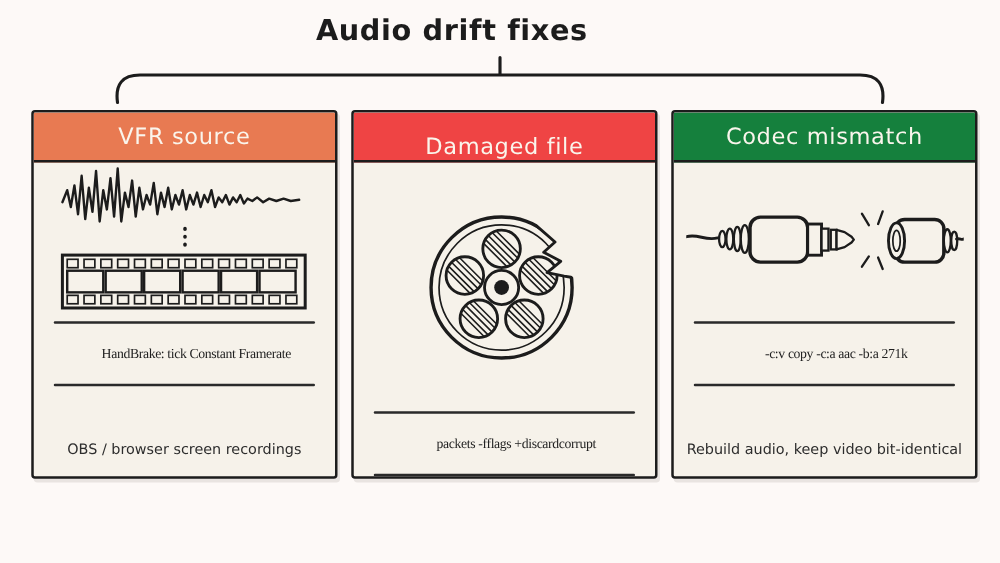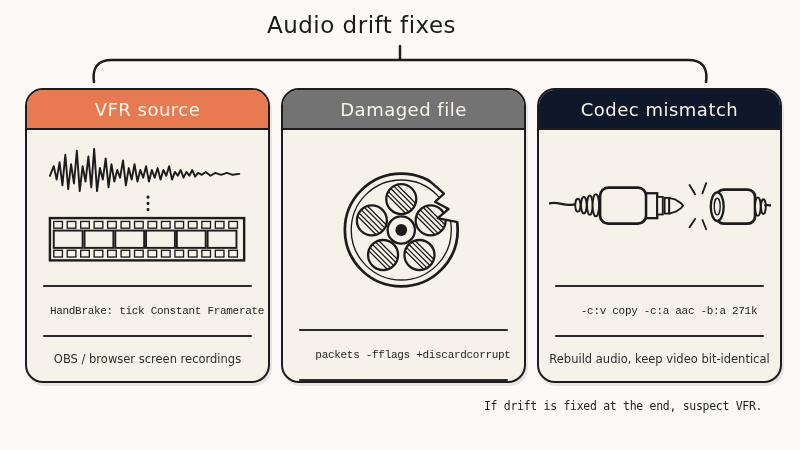--- a/index.html
+++ b/index.html
@@ -3,45 +3,45 @@
 <meta charset="utf-8">
 <style>
   html,body{margin:0;padding:0;}
   body{
     width:800px;height:450px;position:relative;overflow:hidden;
     background:#fdf9f7;color:#1c1c1c;
     font-family:"DejaVu Sans", sans-serif;
   }
   .title{
     position:absolute;top:12px;left:0;width:723px;text-align:center;
-    font-size:23px;font-weight:400;letter-spacing:0.5px;
+    font-size:23px;font-weight:700;letter-spacing:0.5px;
   }
   .bracket{position:absolute;top:44px;left:88px;}
   .cards{position:absolute;top:88px;left:25px;display:flex;gap:11px;}
   .card{
     width:245px;height:295px;box-sizing:border-box;
-    background:#f6f2ea;border:2.5px solid #1c1c1c;border-radius:18px;
+    background:#f6f2ea;border:2.5px solid #1c1c1c;border-radius:3px;
     display:flex;flex-direction:column;overflow:hidden;
     box-shadow:2px 3px 0 rgba(60,50,40,0.10);
   }
   .card-header{
     height:38px;flex:none;display:flex;align-items:center;justify-content:center;
     border-bottom:2.5px solid #1c1c1c;
     color:#faf5ec;font-size:18px;letter-spacing:0.5px;
   }
   .illus{flex:1;display:flex;align-items:center;justify-content:center;}
   .divider{height:2px;flex:none;background:#2a2a2a;margin:0 16px;border-radius:1px;}
   .command{
     height:48px;flex:none;display:flex;align-items:center;justify-content:center;
-    font-family:Liberation Mono, monospace;font-size:11px;letter-spacing:-0.3px;
+    font-family:Liberation Serif, serif;font-size:11px;letter-spacing:-0.3px;
     white-space:nowrap;color:#1f1f1f;padding-left:19px;
   }
   .tip{
     height:44px;flex:none;display:flex;align-items:center;justify-content:center;
-    font-size:11.5px;color:#2d2d2d;white-space:nowrap;
+    font-size:11.5px;color:#2d2d2d;white-space:nowrap;margin-top:28px;
   }
   .footnote{
     position:absolute;left:484px;top:396px;
     font-family:"DejaVu Sans Mono", monospace;font-size:11.5px;
     letter-spacing:-0.3px;line-height:1.8;color:#1f1f1f;
   }
   svg{display:block;}
 </style>
 </head>
 <body>
@@ -105,21 +105,21 @@
         </g>
       </svg>
     </div>
     <div class="divider"></div>
     <div class="command">HandBrake: tick Constant Framerate</div>
     <div class="divider"></div>
     <div class="tip">OBS / browser screen recordings</div>
   </div>
 
   <div class="card">
-    <div class="card-header" style="background-color: #737373;">
+    <div class="card-header" style="background-color: #ef4444; align-items: flex-end;">
       <span>Damaged file</span>
     </div>
     <div class="illus">
       <svg width="182" height="146" viewBox="0 0 200 160">
         <defs>
           <g id="hole">
             <circle r="16.5" fill="none" stroke="#1c1c1c" stroke-width="2.5"></circle>
             <path d="M-11.3,-11.3 L11.3,11.3 M-13.9,-7.9 L7.9,13.9 M-7.9,-13.9 L13.9,7.9 M-15.4,-4.4 L4.4,15.4 M-4.4,-15.4 L15.4,4.4" stroke="#1c1c1c" stroke-width="1.4" fill="none"></path>
           </g>
         </defs>
@@ -135,21 +135,21 @@
         <polygon points="128,26 144,40 134,49 149,57 137,67 152,70 158,71 175,66 178,18 132,12" fill="#f6f2ea" stroke="none"></polygon>
         <path d="M128,26 L144,40 L134,49 L149,57 L137,67 L152,70 L158,71" fill="none" stroke="#1c1c1c" stroke-width="2.5" stroke-linejoin="round" stroke-linecap="round"></path>
       </svg>
     </div>
     <div class="divider"></div>
     <div class="command">packets -fflags +discardcorrupt</div>
     <div class="divider"></div>
   </div>
 
   <div class="card">
-    <div class="card-header" style="background-color: #0f172a;">
+    <div class="card-header" style="background-color: #15803d;">
       <span>Codec mismatch</span>
     </div>
     <div class="illus">
       <svg width="222" height="120" viewBox="0 0 240 130">
         <path d="M0,60 C10,57 16,64 27,61" fill="none" stroke="#1c1c1c" stroke-width="2.5" stroke-linecap="round"></path>
         <g fill="#f6f2ea" stroke="#1c1c1c" stroke-width="2">
           <ellipse cx="31" cy="62" rx="2.8" ry="7"></ellipse>
           <ellipse cx="37.5" cy="62" rx="3" ry="9"></ellipse>
           <ellipse cx="44" cy="62" rx="3" ry="10.5"></ellipse>
           <ellipse cx="50.5" cy="62" rx="3.5" ry="12"></ellipse>
@@ -177,14 +177,13 @@
     </div>
     <div class="divider"></div>
     <div class="command">-c:v copy -c:a aac -b:a 271k</div>
     <div class="divider"></div>
     <div class="tip">Rebuild audio, keep video bit-identical</div>
   </div>
 
 </div>
 
 <div class="footnote">
-  <div>If drift is fixed at the end, suspect VFR.</div>
 </div>
 
 </body></html>

